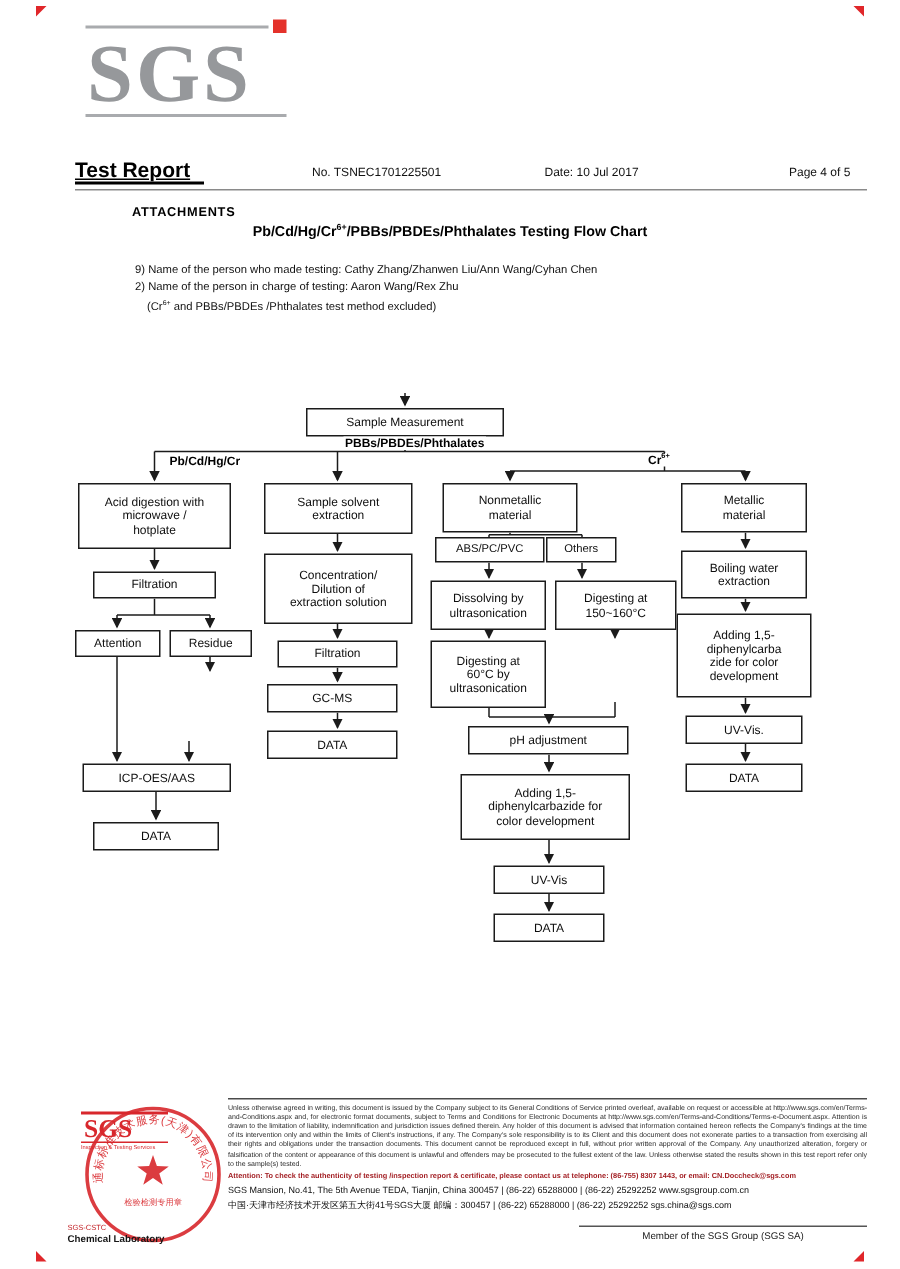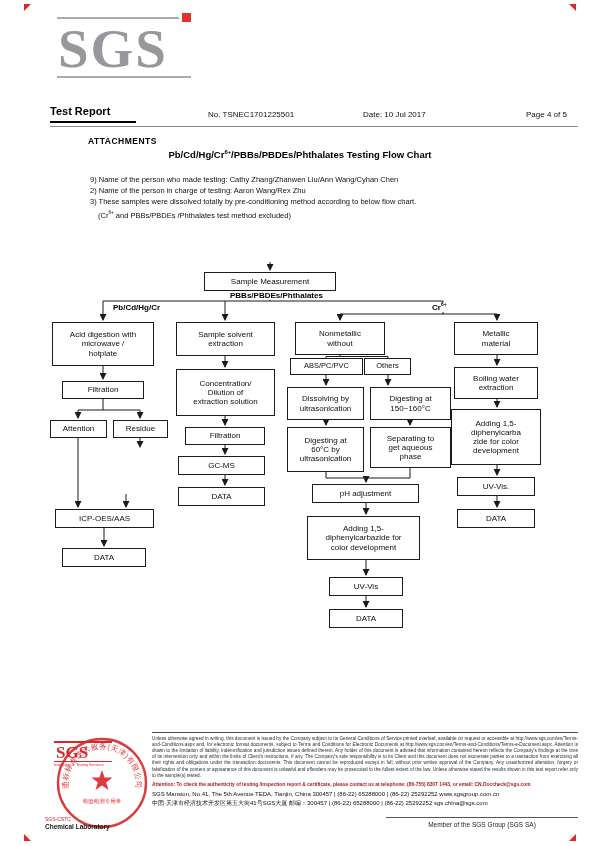--- a/index.html
+++ b/index.html
@@ -16,21 +16,21 @@
 
   
   .logo { position:absolute; left:57px; top:13px; width:134px; }
   .logo-top { display:flex; align-items:center; gap:3px; }
   .logo-line { flex:1; height:2px; background:#a9abae; }
   .logo-line-full { height:2px; background:#a9abae; }
   .logo-red-sq { width:9px; height:9px; background:#e4322b; flex:0 0 9px; }
   .logo-text { font-family:"Liberation Serif", serif; font-weight:bold; font-size:55px; line-height:0.98; letter-spacing:2px; color:#96989b; padding-left:1px; }
 
   
-  .hdr-title { position:absolute; left:50px; top:105px; font-size:11px; font-weight:bold; color:#000; }
+  .hdr-title { position:absolute; left:50px; top:105px; font-size:14px; font-weight:bold; color:#000;text-decoration:underline; }
   .hdr-title-rule { position:absolute; left:50px; top:121px; width:86px; height:2px; background:#000; }
   .hdr-rule { position:absolute; left:50px; top:126px; width:528px; height:1px; background:#8a8a8a; }
   .hdr-no   { position:absolute; left:208px; top:110px; font-size:8px; color:#111; }
   .hdr-date { position:absolute; left:363px; top:110px; font-size:8px; color:#111; }
   .hdr-page { position:absolute; left:478px; top:110px; font-size:8px; color:#111;padding-left:48px; }
 
   
   .att-heading { position:absolute; left:88px; top:136px; font-size:8.5px; font-weight:bold; letter-spacing:0.5px; color:#000; }
   .chart-title { position:absolute; left:0; top:149px; width:600px; text-align:center; font-size:9.5px; font-weight:bold; color:#000; }
   .notes { position:absolute; left:90px; top:174px; font-size:7.5px; color:#111; line-height:11px; }
@@ -89,21 +89,20 @@
   <div class="hdr-page">Page 4 of 5</div>
   <div class="hdr-title-rule"></div>
   <div class="hdr-rule"></div>
 
   <div class="att-heading">ATTACHMENTS</div>
   <div class="chart-title"><span>Pb/Cd/Hg/Cr</span><sup>6+</sup><span>/PBBs/PBDEs/Phthalates Testing Flow Chart</span></div>
 
   <div class="notes">
     <div class="note">9) Name of the person who made testing: Cathy Zhang/Zhanwen Liu/Ann Wang/Cyhan Chen</div>
     <div class="note">2) Name of the person in charge of testing: Aaron Wang/Rex Zhu</div>
-    <div class="note">3) These samples were dissolved totally by pre-conditioning method according to below flow chart.</div>
     <div class="note note-indent"><span>(Cr</span><sup>6+</sup><span> and PBBs/PBDEs /Phthalates test method excluded)</span></div>
   </div>
 
   <svg class="connectors" width="600" height="846" viewBox="0 0 600 846">
     <defs>
       <marker id="arw" markerWidth="7" markerHeight="7" refX="6" refY="3.5" orient="auto" markerUnits="userSpaceOnUse">
         <path d="M0,0 L7,3.5 L0,7 Z" fill="#1b1b1b"></path>
       </marker>
     </defs>
     <g stroke="#1b1b1b" stroke-width="1" fill="none">
@@ -169,33 +168,30 @@
   <div class="node" style="left:176px;top:322px;width:99px;height:34px">Sample solvent
 extraction</div>
   <div class="node" style="left:176px;top:369px;width:99px;height:47px">Concentration/
 Dilution of
 extraction solution</div>
   <div class="node" style="left:185px;top:427px;width:80px;height:18px">Filtration</div>
   <div class="node" style="left:178px;top:456px;width:87px;height:19px">GC-MS</div>
   <div class="node" style="left:178px;top:487px;width:87px;height:19px">DATA</div>
 
   <div class="node" style="left:295px;top:322px;width:90px;height:33px">Nonmetallic
-without</div>
+material</div>
   <div class="node" style="left:290px;top:358px;width:73px;height:17px;font-size:7.5px">ABS/PC/PVC</div>
   <div class="node" style="left:364px;top:358px;width:47px;height:17px;font-size:7.5px">Others</div>
   <div class="node" style="left:287px;top:387px;width:77px;height:33px">Dissolving by
 ultrasonication</div>
   <div class="node" style="left:370px;top:387px;width:81px;height:33px">Digesting at
 150~160°C</div>
   <div class="node" style="left:287px;top:427px;width:77px;height:45px">Digesting at
 60°C by
 ultrasonication</div>
-  <div class="node" style="left:370px;top:427px;width:81px;height:41px">Separating to
-get aqueous
-phase</div>
   <div class="node" style="left:312px;top:484px;width:107px;height:19px">pH adjustment</div>
   <div class="node" style="left:307px;top:516px;width:113px;height:44px">Adding 1,5-
 diphenylcarbazide for
 color development</div>
   <div class="node" style="left:329px;top:577px;width:74px;height:19px">UV-Vis</div>
   <div class="node" style="left:329px;top:609px;width:74px;height:19px">DATA</div>
 
   <div class="node" style="left:454px;top:322px;width:84px;height:33px">Metallic
 material</div>
   <div class="node" style="left:454px;top:367px;width:84px;height:32px">Boiling water

